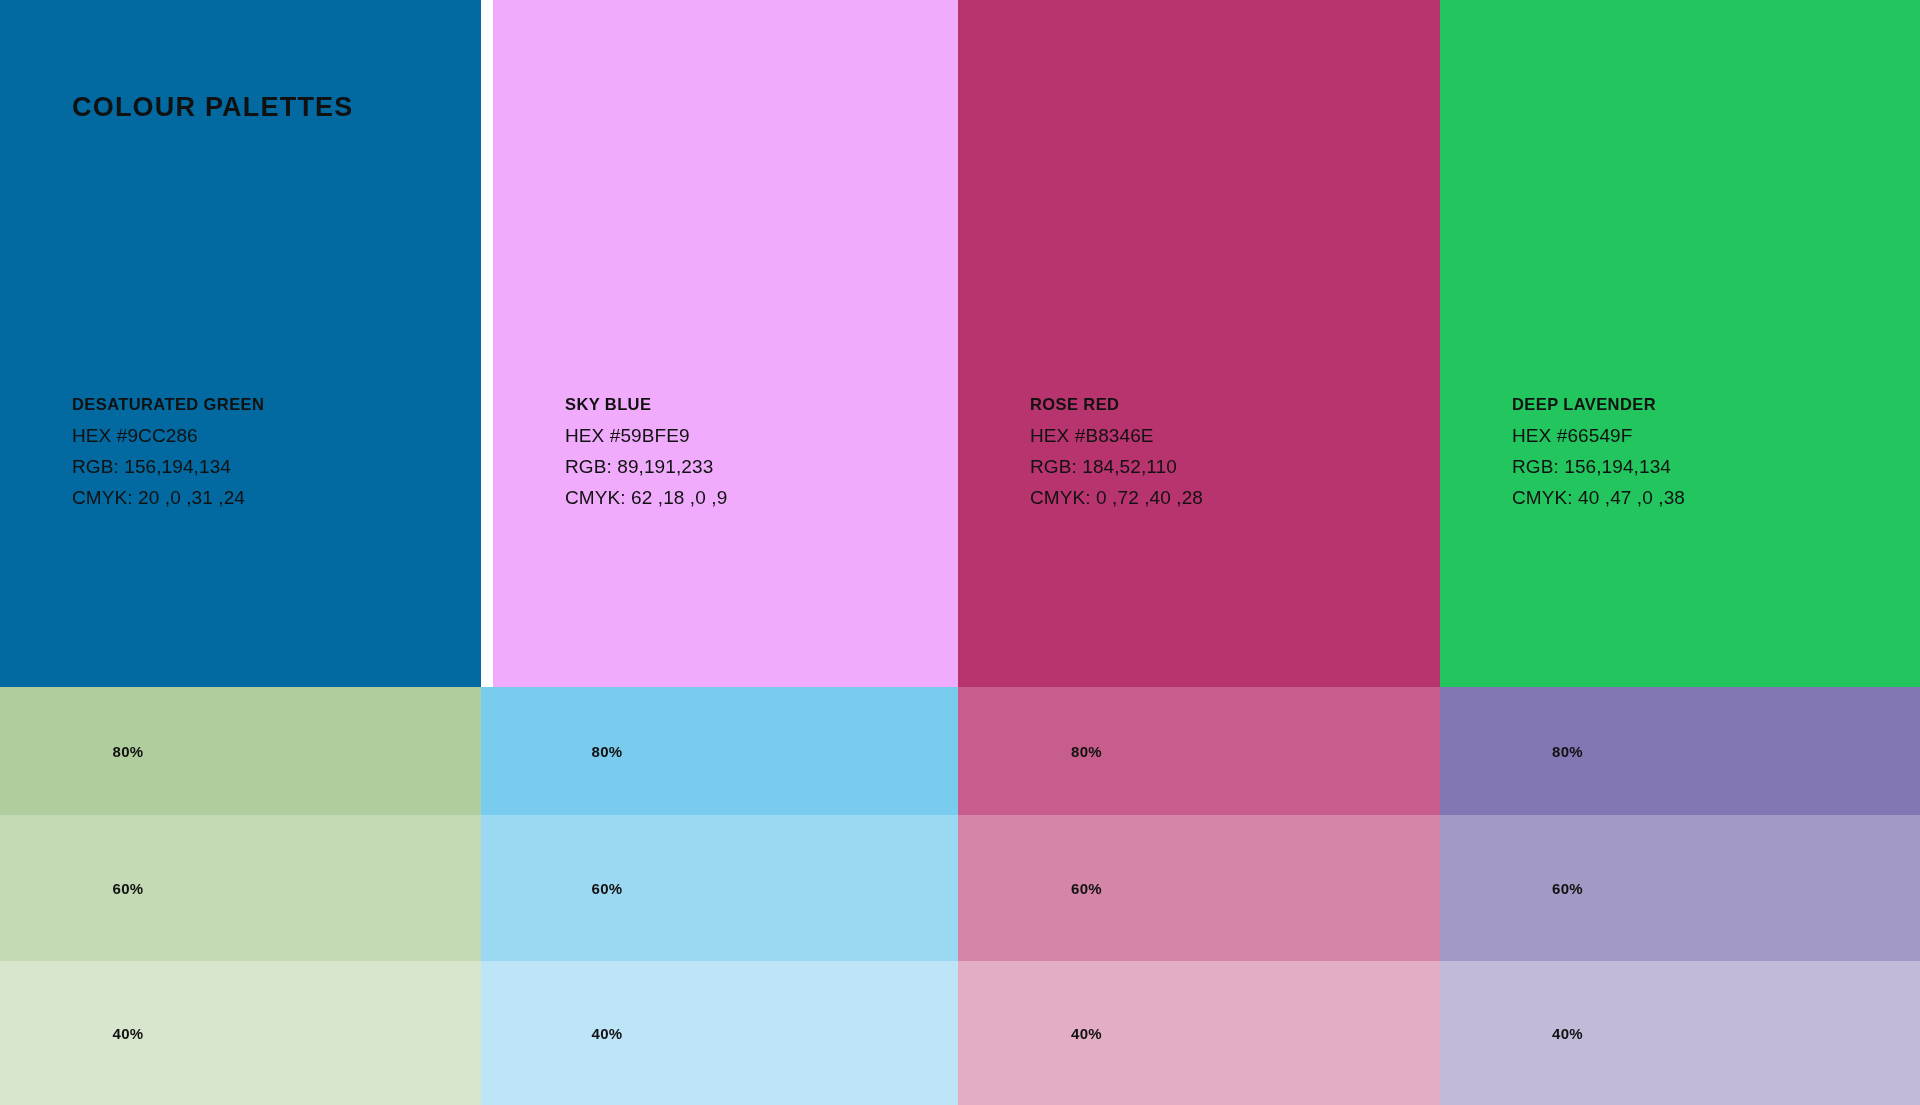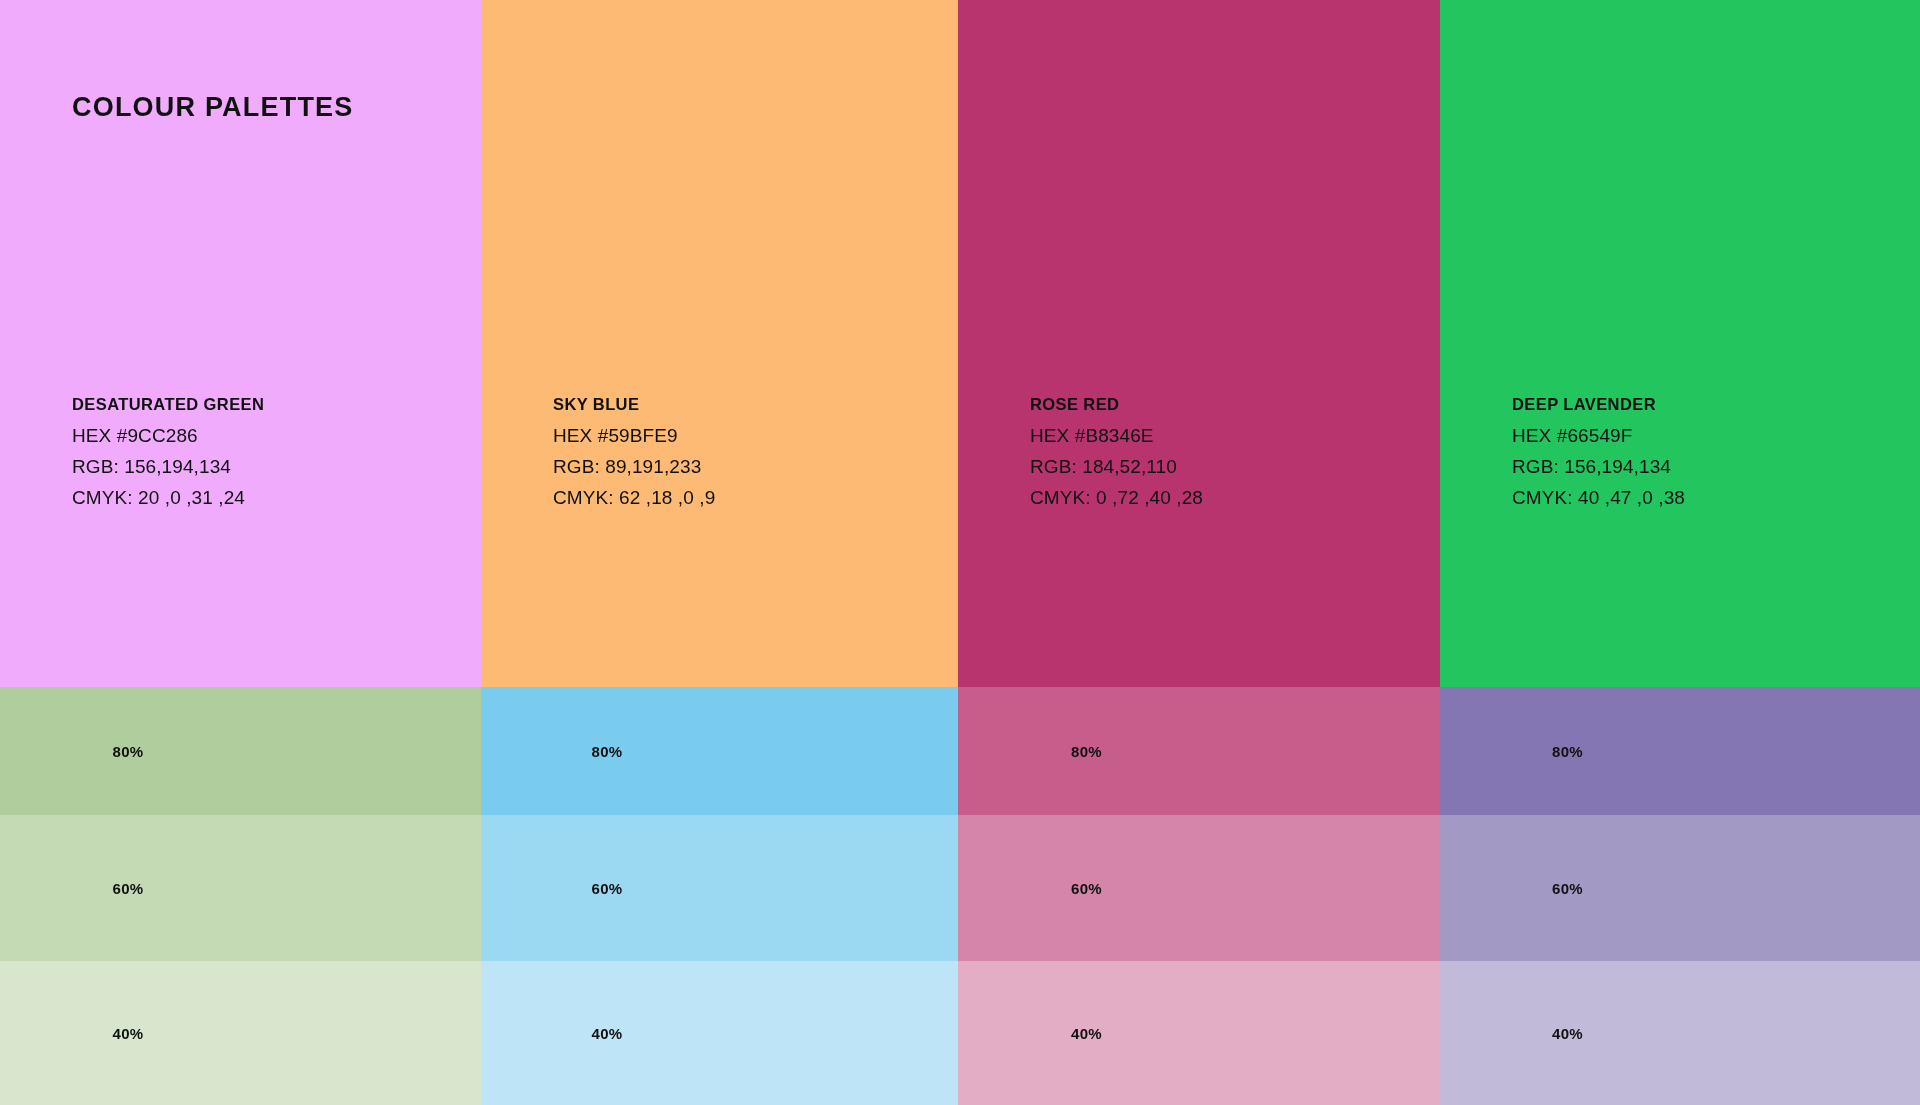--- a/index.html
+++ b/index.html
@@ -71,30 +71,30 @@
   
   .tint { padding-right:225px; }
 </style>
 </head>
 <body>
 
 <div id="board">
 
   <div id="title">COLOUR PALETTES</div>
 
-  <div class="swatch full" id="full-0" style="background: #f0abfc;">
+  <div class="swatch full" id="full-0" style="background: #0369a1;">
     <div class="info">
       <div class="name">DESATURATED GREEN</div>
       <div class="meta">HEX #9CC286</div>
       <div class="meta">RGB: 156,194,134</div>
       <div class="meta">CMYK: 20 ,0 ,31 ,24</div>
     </div>
   </div>
 
-  <div class="swatch full" id="full-1" style="background: #fdba74;">
+  <div class="swatch full" id="full-1" style="background: #f0abfc; margin-left: 12px;">
     <div class="info">
       <div class="name">SKY BLUE</div>
       <div class="meta">HEX #59BFE9</div>
       <div class="meta">RGB: 89,191,233</div>
       <div class="meta">CMYK: 62 ,18 ,0 ,9</div>
     </div>
   </div>
 
   <div class="swatch full" id="full-2" style="background: rgb(184, 52, 110); padding-left: 36px;">
     <div class="info">

